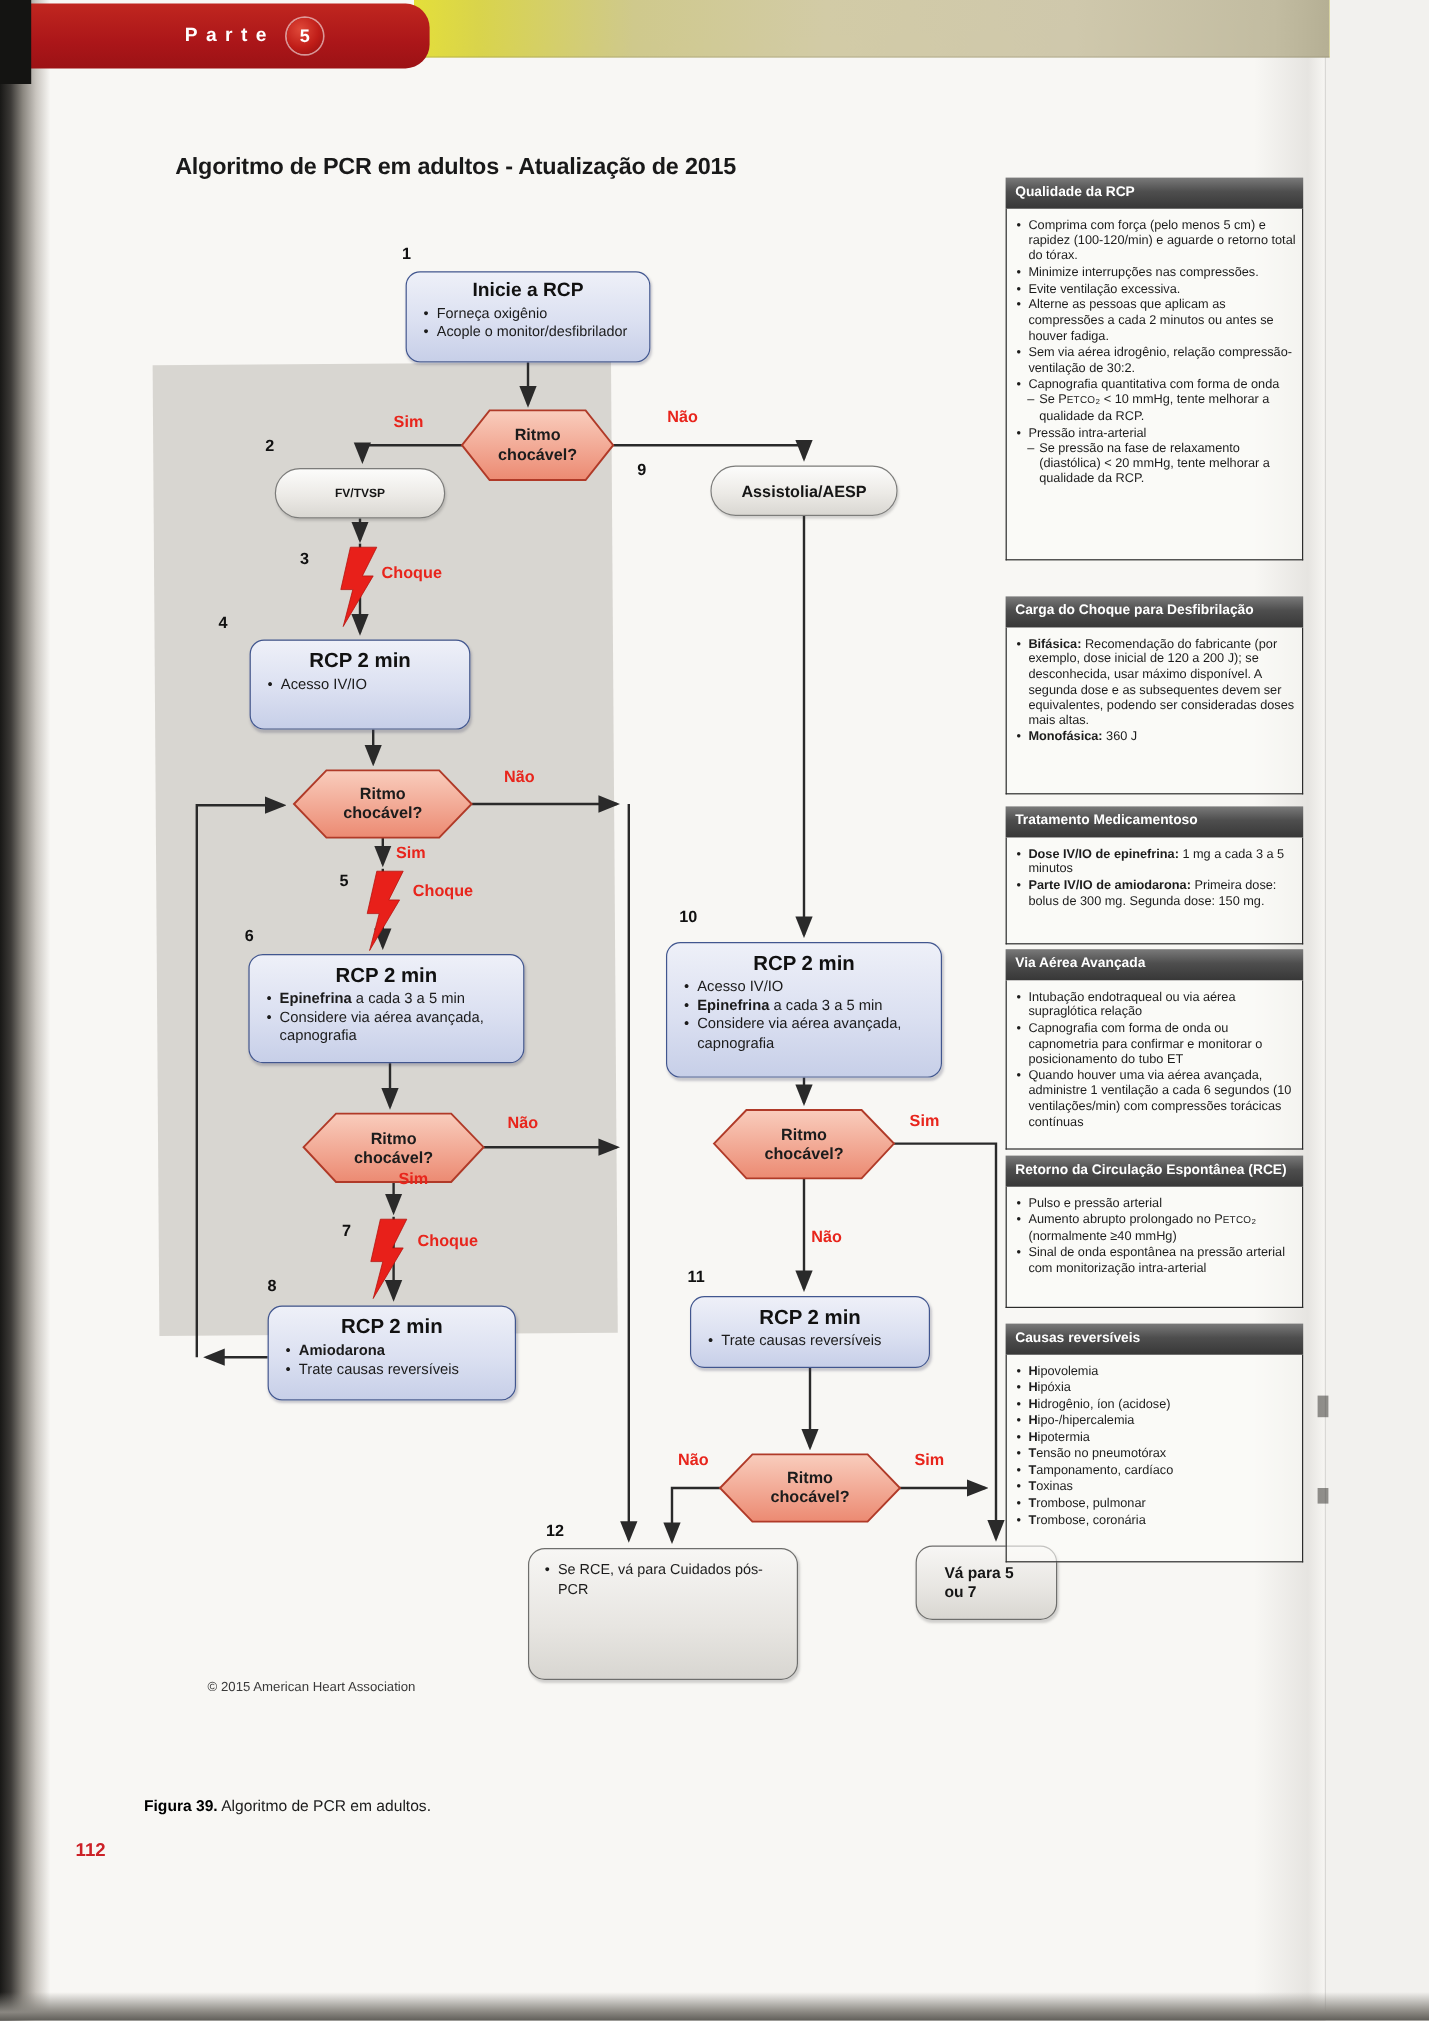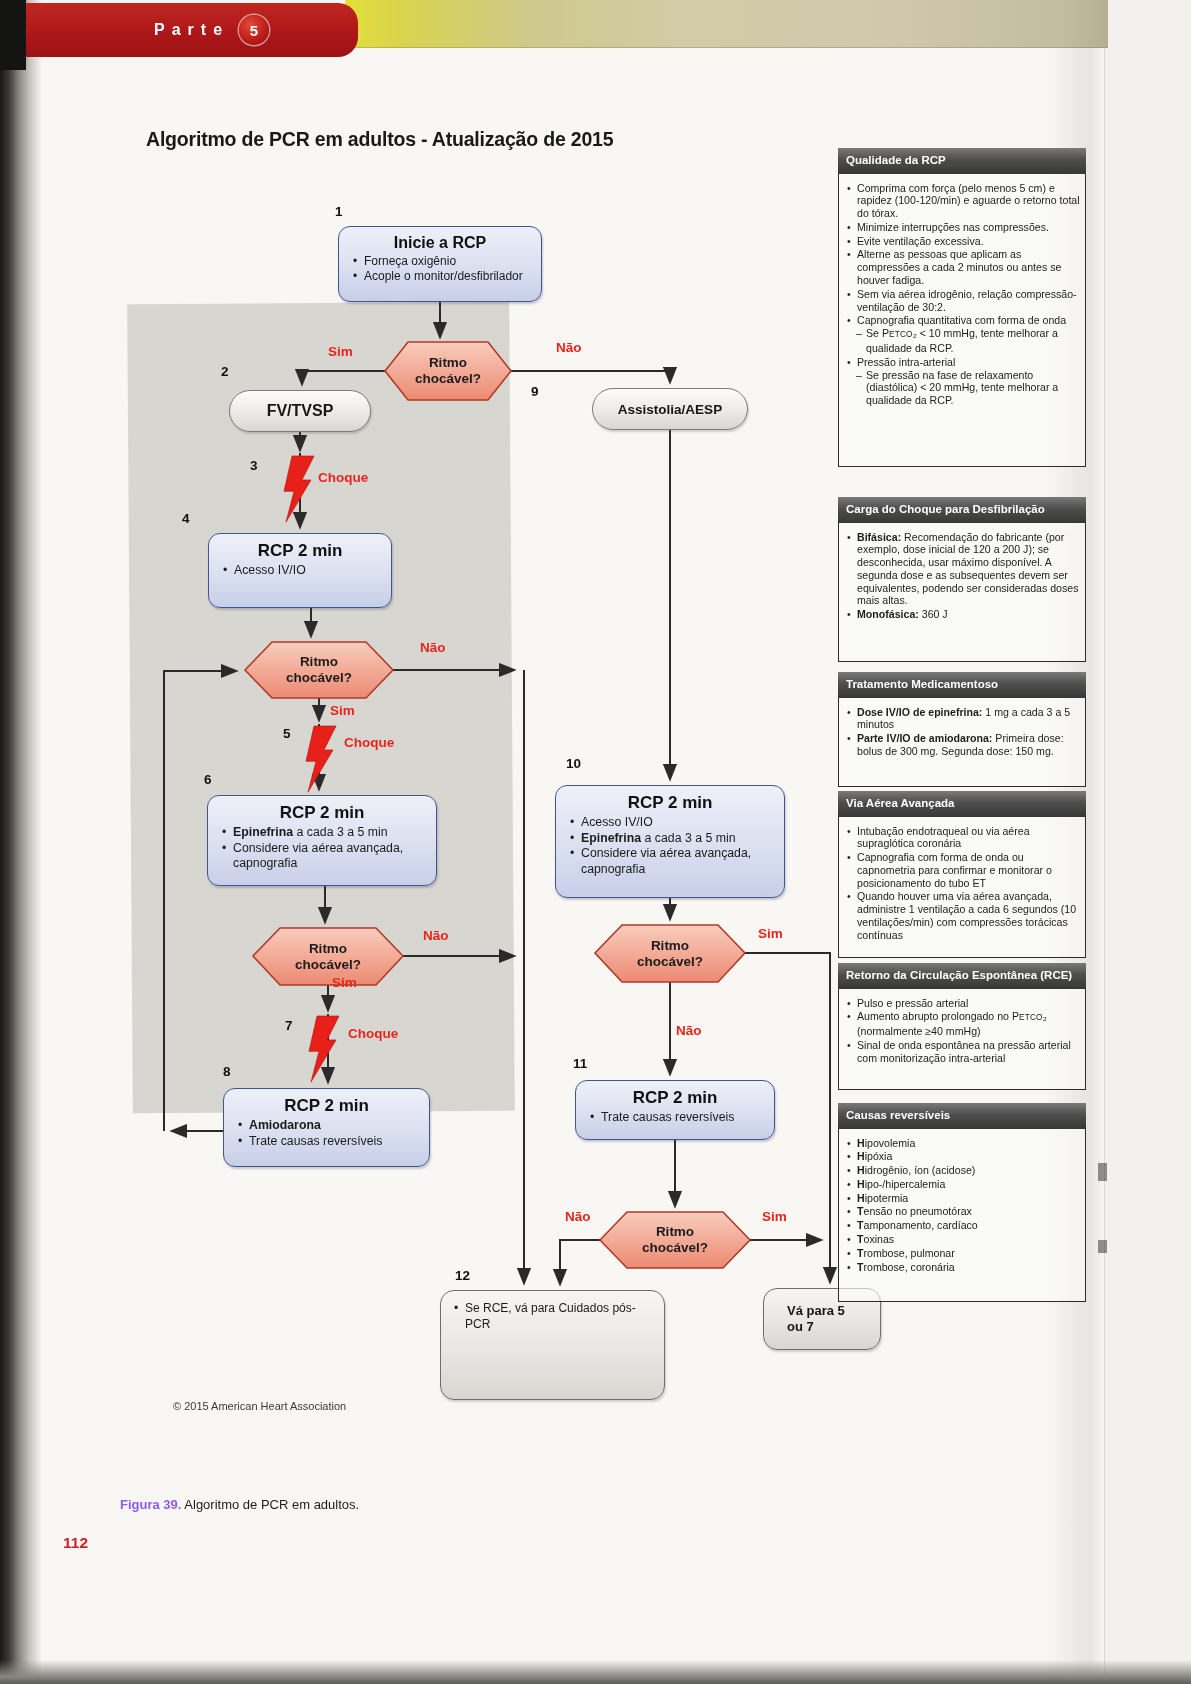--- a/index.html
+++ b/index.html
@@ -31,21 +31,21 @@
   .ptitle{position:absolute;left:146px;top:128px;font-size:19.5px;font-weight:bold;color:#191919;z-index:4;letter-spacing:-0.2px;}
   
   .chart-bg{position:absolute;left:130px;top:303px;width:382px;height:809px;background:#d8d6d1;transform:rotate(-0.4deg);z-index:1;}
   svg.wires{position:absolute;left:0;top:0;z-index:2;pointer-events:none;}
   .wire{stroke:#2a2a2a;stroke-width:2;fill:none;}
   .node{position:absolute;z-index:3;box-sizing:border-box;}
   .bluebox{background:linear-gradient(180deg,#eef0f8 0%,#dbe0f1 55%,#c7cfe8 100%);
     border:1.6px solid #41568f;border-radius:12px;padding:7px 11px 6px 11px;box-shadow:1px 2px 2px rgba(60,60,90,.25);}
   .pillbox{background:linear-gradient(180deg,#fcfcfb 0%,#eceae6 55%,#d9d7d2 100%);
     border:1.5px solid #7c7c7a;border-radius:21px;display:flex;align-items:center;justify-content:center;
-    font-weight:bold;font-size:16px;color:#161616;box-shadow:1px 2px 2px rgba(70,70,70,.22);}
+    font-weight:bold;font-size:10px;color:#161616;box-shadow:1px 2px 2px rgba(70,70,70,.22);}
   .graybox{background:linear-gradient(180deg,#f7f6f4 0%,#e7e5e1 60%,#d8d6d1 100%);
     border:1.4px solid #6e6e6c;border-radius:14px;padding:9px 10px;box-shadow:1px 2px 2px rgba(70,70,70,.22);}
   .bx-t{font-weight:bold;font-size:17px;color:#111;text-align:center;margin-bottom:2px;}
   .bx-t.small{font-size:16px;}
   ul.bl{list-style:none;margin:1px 0 0 0;padding:0 0 0 3px;font-size:12.3px;line-height:15.5px;color:#1b1b1b;}
   ul.bl li{position:relative;padding-left:11px;}
   ul.bl li::before{content:"•";position:absolute;left:0;top:0;}
   .hexlab{position:absolute;z-index:3;display:flex;flex-direction:column;align-items:center;justify-content:center;
     font-weight:bold;font-size:13.5px;line-height:16px;color:#1c1c1c;}
   .num{position:absolute;z-index:3;font-weight:bold;font-size:13.5px;color:#111;}
@@ -63,21 +63,21 @@
   .sp-b li::before{content:"•";position:absolute;left:1px;top:0;}
   .sp-b .sub{position:relative;padding-left:9px;}
   .sp-b .sub::before{content:"–";position:absolute;left:-1px;top:0;}
   .sc{font-size:0.78em;letter-spacing:.2px;}
   .p0{top:148px;}.p1{top:497px;}.p2{top:672px;}.p3{top:791px;}.p4{top:963px;}.p5{top:1103px;}
   .p0 .sp-b{min-height:276px;}.p1 .sp-b{min-height:122px;}.p2 .sp-b{min-height:72px;}
   .p3 .sp-b{min-height:124px;}.p4 .sp-b{min-height:84px;}.p5 .sp-b{min-height:156px;}
   
   .copyright{position:absolute;left:173px;top:1400px;font-size:11px;color:#3a3a3a;z-index:3;}
   .caption{position:absolute;left:120px;top:1497px;font-size:13px;color:#1c1c1c;z-index:3;}
-  .caption b{color:#8b5cf6;}
+  .caption b{color:#000000;}
   .pagenum{position:absolute;left:63px;top:1534px;font-size:15.5px;font-weight:bold;color:#cc2127;z-index:3;}
   b{font-weight:bold;}
 </style>
 </head>
 <body>
 
 <div class="page">
 
   <div class="spine"></div>
   <div class="band-yellow"></div>
@@ -281,21 +281,21 @@
   <div class="sp p2">
     <div class="sp-h">Tratamento Medicamentoso</div>
     <ul class="sp-b">
         <li><b>Dose IV/IO de epinefrina:</b> 1 mg a cada 3 a 5 minutos</li>
         <li><b>Parte IV/IO de amiodarona:</b> Primeira dose: bolus de 300 mg. Segunda dose: 150 mg.</li>
       </ul>
   </div>
   <div class="sp p3">
     <div class="sp-h">Via Aérea Avançada</div>
     <ul class="sp-b">
-        <li>Intubação endotraqueal ou via aérea supraglótica coronária</li>
+        <li>Intubação endotraqueal ou via aérea supraglótica relação</li>
         <li>Capnografia com forma de onda ou capnometria para confirmar e monitorar o posicionamento do tubo ET</li>
         <li>Quando houver uma via aérea avançada, administre 1 ventilação a cada 6 segundos (10 ventilações/min) com compressões torácicas contínuas</li>
       </ul>
   </div>
   <div class="sp p4">
     <div class="sp-h">Retorno da Circulação Espontânea (RCE)</div>
     <ul class="sp-b">
         <li>Pulso e pressão arterial</li>
         <li>Aumento abrupto prolongado no P<span class="sc">ETCO</span>₂ (normalmente ≥40 mmHg)</li>
         <li>Sinal de onda espontânea na pressão arterial com monitorização intra-arterial</li>

